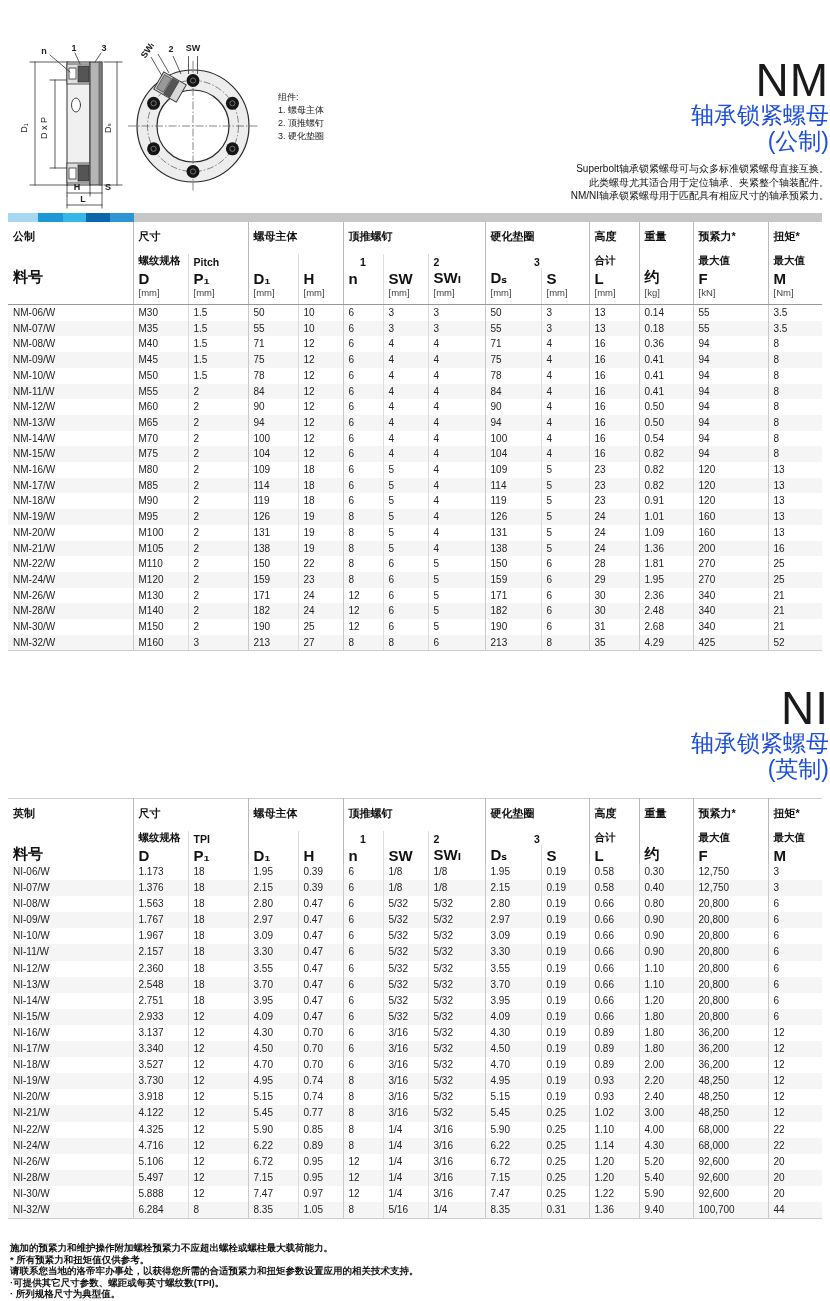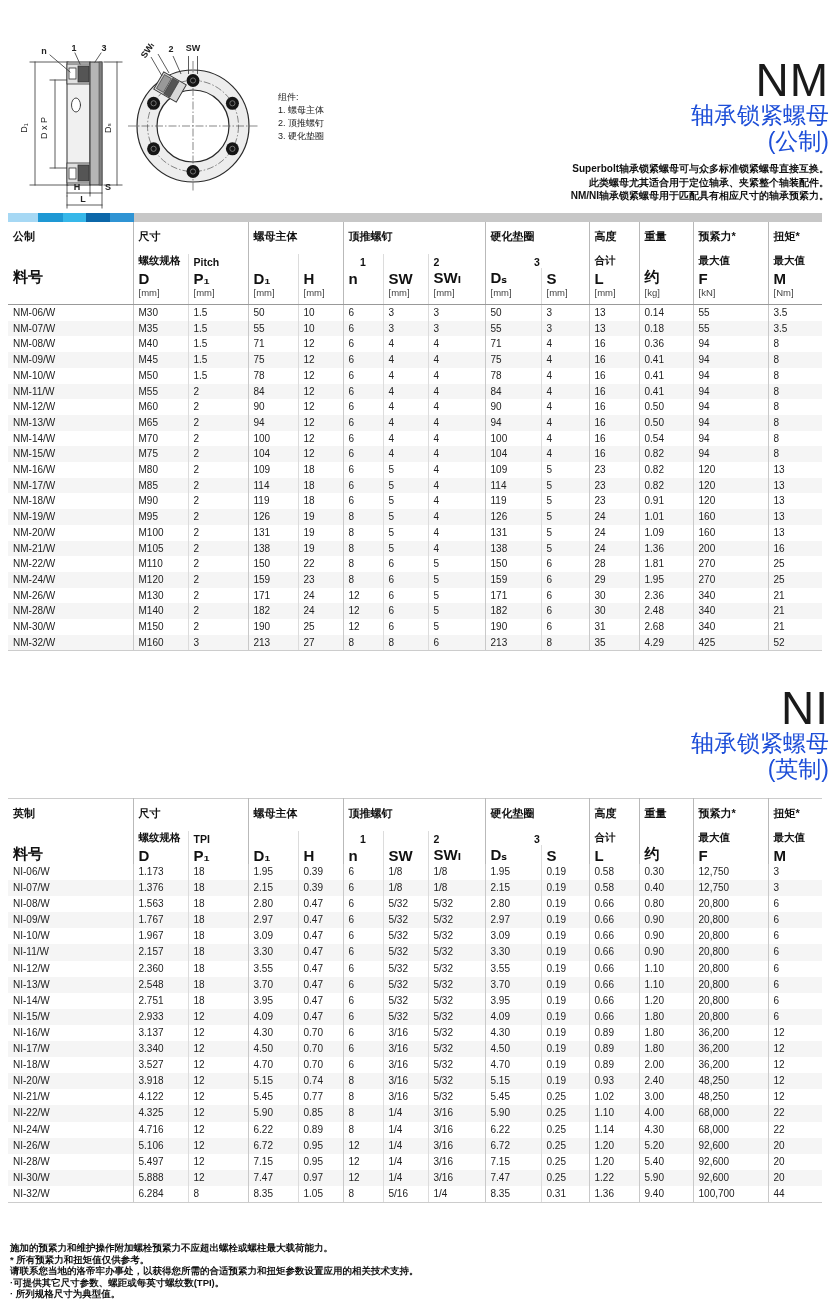--- a/index.html
+++ b/index.html
@@ -2,21 +2,21 @@
 <html><head>
 <meta charset="utf-8">
 <style>
   html,body{margin:0;padding:0;background:#fff;}
   #page{position:relative;width:830px;height:1301px;background:#fff;
         font-family:"Liberation Sans","DejaVu Sans",sans-serif;color:#111;overflow:hidden;}
   
   .titleblock{position:absolute;right:1px;text-align:right;}
   .bigtitle{font-size:46px;line-height:44px;font-weight:200;color:#1a1a1a;letter-spacing:1px;}
   .subtitle{font-size:23px;line-height:26px;font-weight:300;color:#1d4ed8;}
-  .desc{margin-top:8px;font-size:10px;font-weight:bold;line-height:13.5px;color:#111;}
+  .desc{margin-top:8px;font-size:10px;font-weight:normal;line-height:13.5px;color:#111;}
   
   .accentbar{position:absolute;left:8px;top:213px;width:814px;height:9px;background:#c7c7c7;}
   .accentbar div{display:inline-block;height:9px;vertical-align:top;}
   
   table.spec{position:absolute;left:8px;width:814px;border-collapse:collapse;table-layout:fixed;}
   #nm-table{top:222px;}
   #ni-table{top:798px;border-top:1px solid #ccc;}
   .spec th,.spec td{text-align:left;padding:0 0 0 5px;white-space:nowrap;overflow:hidden;}
   .spec th{font-weight:bold;vertical-align:bottom;}
   .spec tr.r1 th{height:25px;vertical-align:top;padding-top:7px;font-size:11px;}
@@ -871,20 +871,36 @@
           <td>3/16</td>
           <td>5/32</td>
           <td>4.70</td>
           <td>0.19</td>
           <td>0.89</td>
           <td>2.00</td>
           <td>36,200</td>
           <td>12</td>
         </tr>
         <tr>
+          <td>NI-19/W</td>
+          <td>3.730</td>
+          <td>12</td>
+          <td>4.95</td>
+          <td>0.74</td>
+          <td>8</td>
+          <td>3/16</td>
+          <td>5/32</td>
+          <td>4.95</td>
+          <td>0.19</td>
+          <td>0.93</td>
+          <td>2.20</td>
+          <td>48,250</td>
+          <td>12</td>
+        </tr>
+        <tr>
           <td>NI-20/W</td>
           <td>3.918</td>
           <td>12</td>
           <td>5.15</td>
           <td>0.74</td>
           <td>8</td>
           <td>3/16</td>
           <td>5/32</td>
           <td>5.15</td>
           <td>0.19</td>

